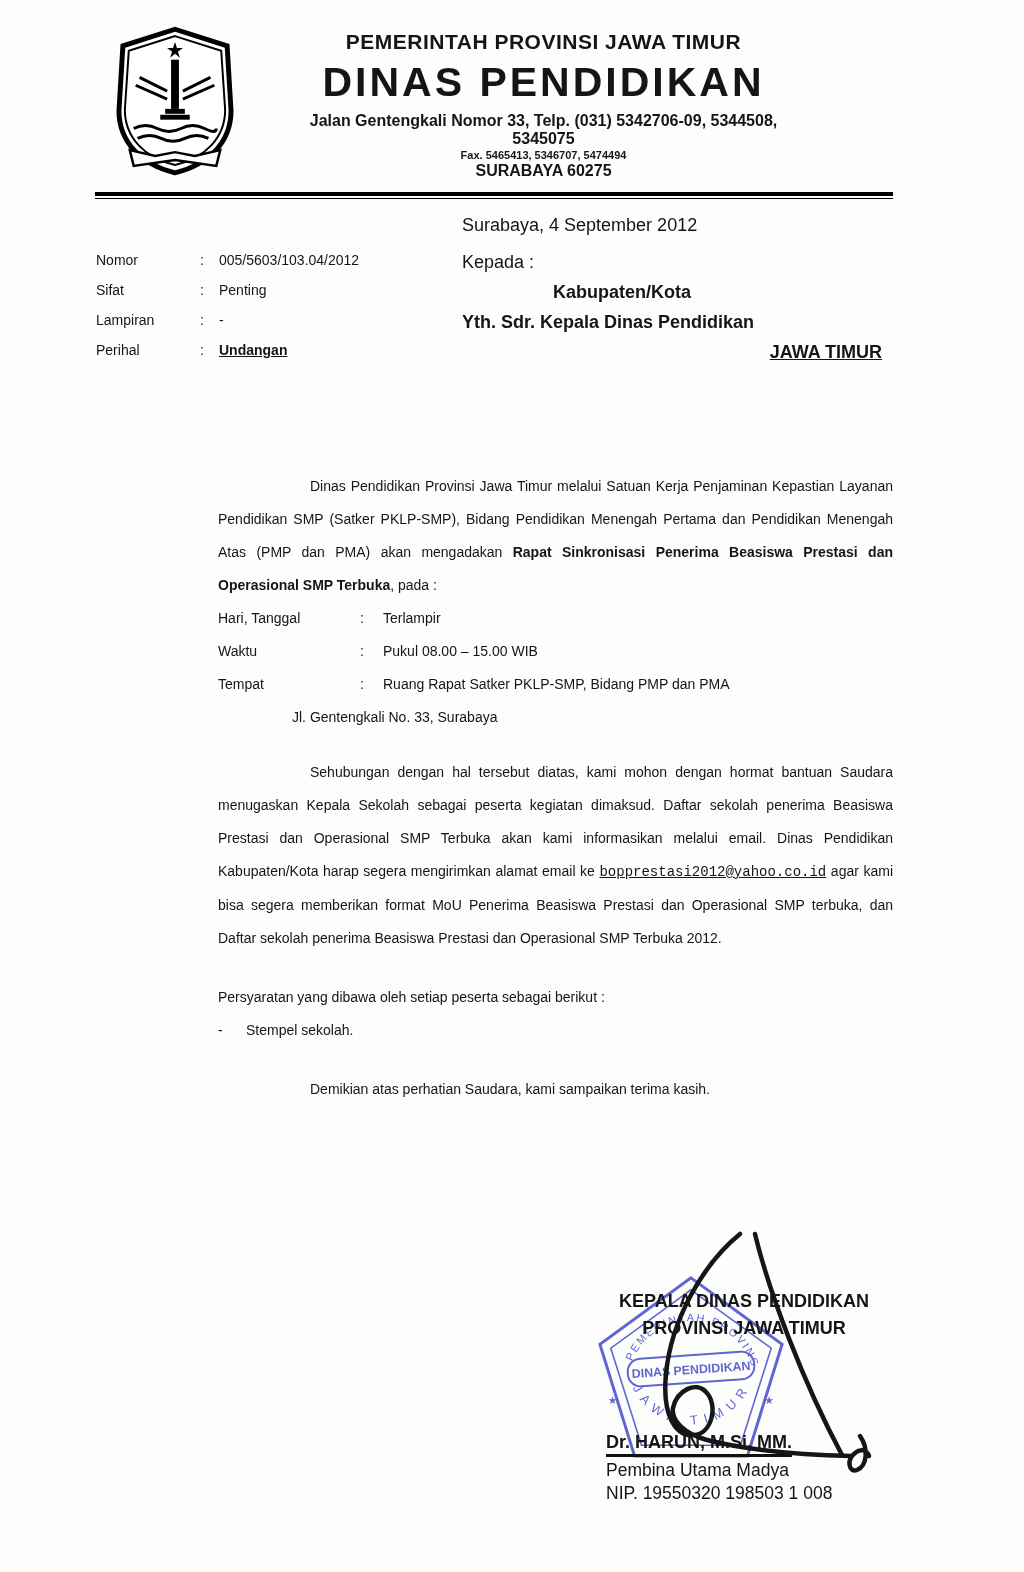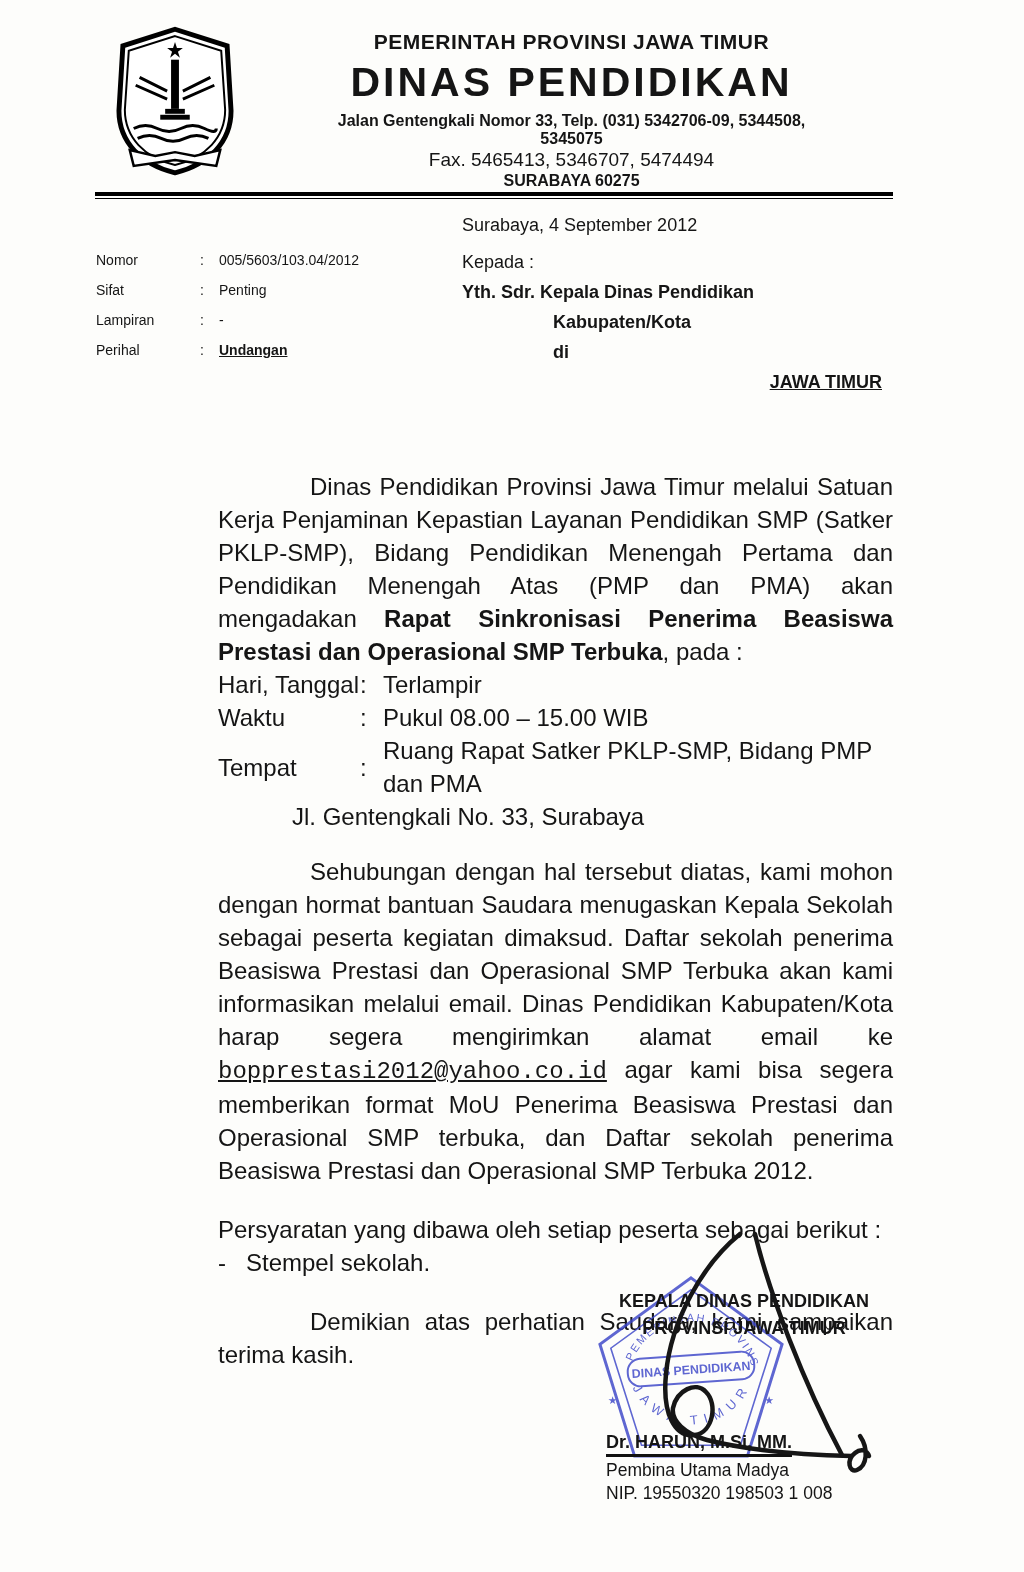--- a/index.html
+++ b/index.html
@@ -2,45 +2,45 @@
 <html><head>
 <meta charset="utf-8">
 <style>
   * { margin:0; padding:0; box-sizing:border-box; }
   html,body { background:#ffffff; }
   body { font-family:"Liberation Sans", sans-serif; color:#151515; }
   .page { position:relative; width:1024px; height:1572px; background:#fdfdfb; overflow:hidden; }
 
   
   .logo { position:absolute; left:116px; top:26px; width:118px; height:150px; }
-  .head-text { position:absolute; left:309px; top:30px; width:525px; text-align:center; }
+  .head-text { position:absolute; left:281px; top:30px; width:525px; text-align:center; }
   .head-org  { font-size:21px; font-weight:bold; letter-spacing:.5px; }
   .head-dept { font-size:41px; font-weight:bold; letter-spacing:3px; margin-top:5px; }
   .head-addr { font-size:16px; font-weight:bold; margin-top:6px; }
-  .head-fax  { font-size:19px; font-weight:normal; margin-top:1px; }
+  .head-fax  { font-size:11px; font-weight:bold; margin-top:1px; }
   .head-city { font-size:16px; font-weight:bold; margin-top:1px; }
   .rule { position:absolute; left:95px; top:192px; width:798px; }
   .rule-thick { height:4px; background:#000; }
   .rule-thin  { height:1px; background:#000; margin-top:2px; }
 
   
   .dateline { position:absolute; left:462px; top:215px; font-size:18px; }
   .meta { position:absolute; left:96px; top:252px; width:330px; font-size:14px; }
   .meta-row { display:flex; height:30px; align-items:flex-start; }
   .meta-label { width:104px; }
   .meta-colon { width:19px; }
   .u-bold { font-weight:bold; }
   .u-line { text-decoration:underline;text-align:right; }
   .recipient { position:absolute; left:462px; top:252px; width:420px; font-size:18px; }
   .recipient div { height:30px; }
   .rc-ind1 { padding-left:91px; }
   .rc-ind2 { padding-left:123px; }
 
   
-  .letter-body { position:absolute; left:218px; top:470px; width:675px; font-size:24px; line-height:33px; }
+  .letter-body { position:absolute; left:218px; top:470px; width:675px; font-size:14px; line-height:33px; }
   .para { text-align:justify; text-indent:92px; }
   .detail-row { display:flex;align-items:center; }
   .d-label { width:142px; }
   .d-colon { width:23px; }
   .d-value { flex:1; }
   .d-cont  { margin-left:74px; }
   .mt1 { margin-top:22px; }
   .mt2 { margin-top:26px; }
   .email { text-decoration:underline;font-family:Liberation Mono, monospace; }
   .bullet-row { display:flex; }
@@ -107,23 +107,22 @@
     </div>
     <div class="meta-row">
       <span class="meta-label">Perihal</span>
       <span class="meta-colon">:</span>
       <span class="meta-value u-bold u-line">Undangan</span>
     </div>
   </div>
 
   <div class="recipient">
     <div>Kepada :</div>
+    <div class="u-bold rc-ind1">Kabupaten/Kota</div>
     <div class="u-bold">Yth. Sdr. Kepala Dinas Pendidikan</div>
-    <div class="u-bold rc-ind1">Kabupaten/Kota</div>
-    <div class="u-bold rc-ind1">di</div>
     <div class="u-bold u-line rc-ind2">JAWA TIMUR</div>
   </div>
 
   <div class="letter-body">
 
     <div class="para"><span>Dinas Pendidikan Provinsi Jawa Timur melalui Satuan Kerja Penjaminan Kepastian Layanan Pendidikan SMP (Satker PKLP-SMP), Bidang Pendidikan Menengah Pertama dan Pendidikan Menengah Atas (PMP dan PMA) akan mengadakan </span><span class="u-bold">Rapat Sinkronisasi Penerima Beasiswa Prestasi dan Operasional SMP Terbuka</span><span>, pada :</span></div>
 
     <div class="detail-row">
       <span class="d-label">Hari, Tanggal</span>
       <span class="d-colon">:</span>

